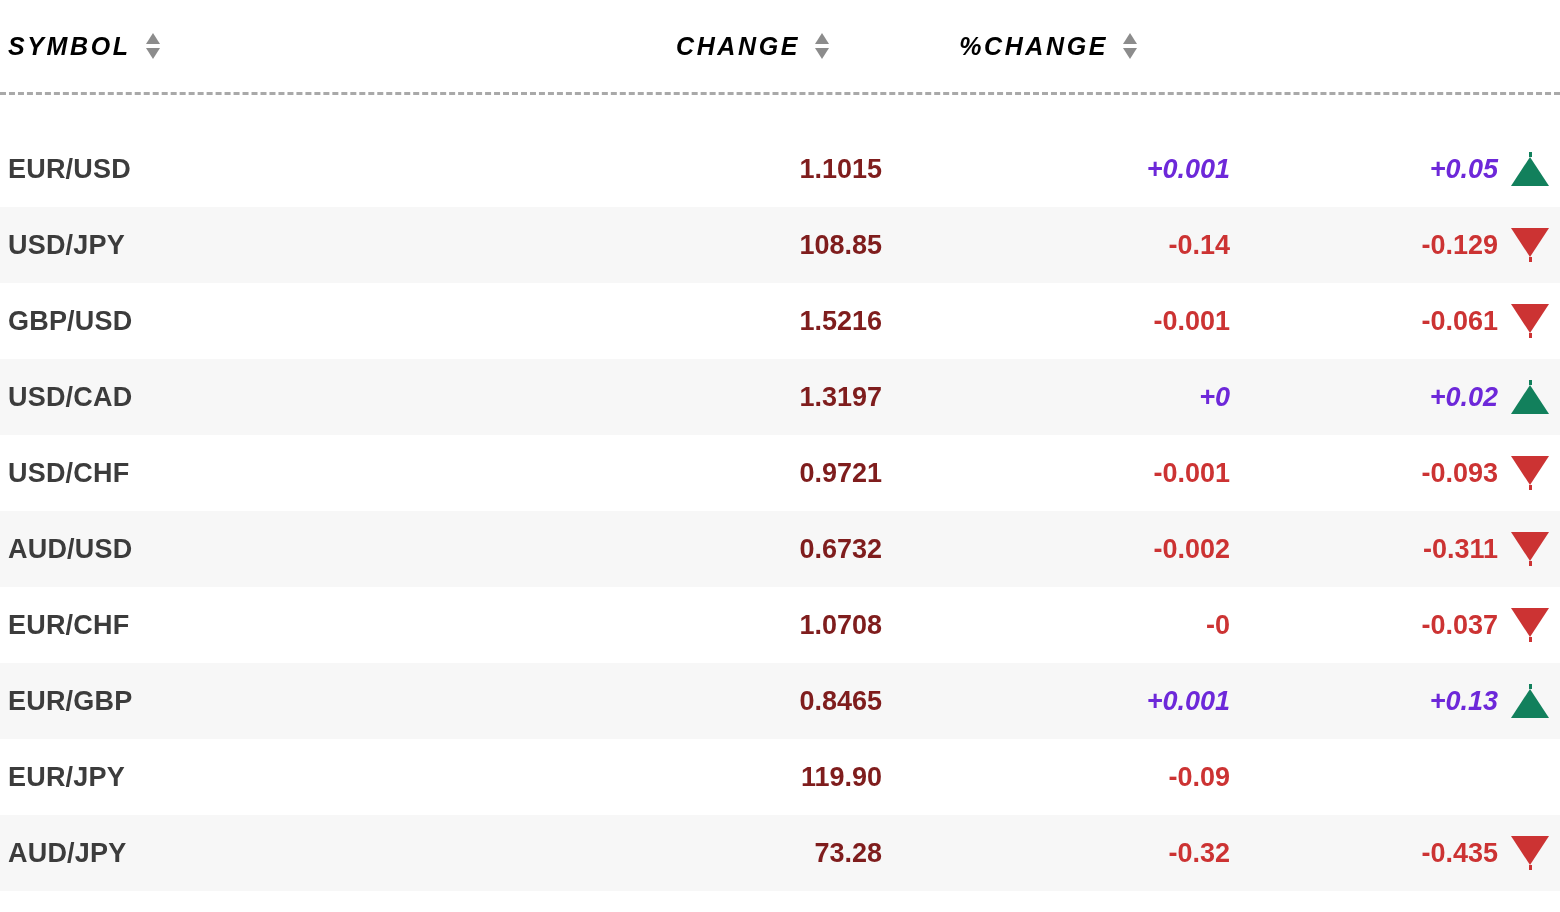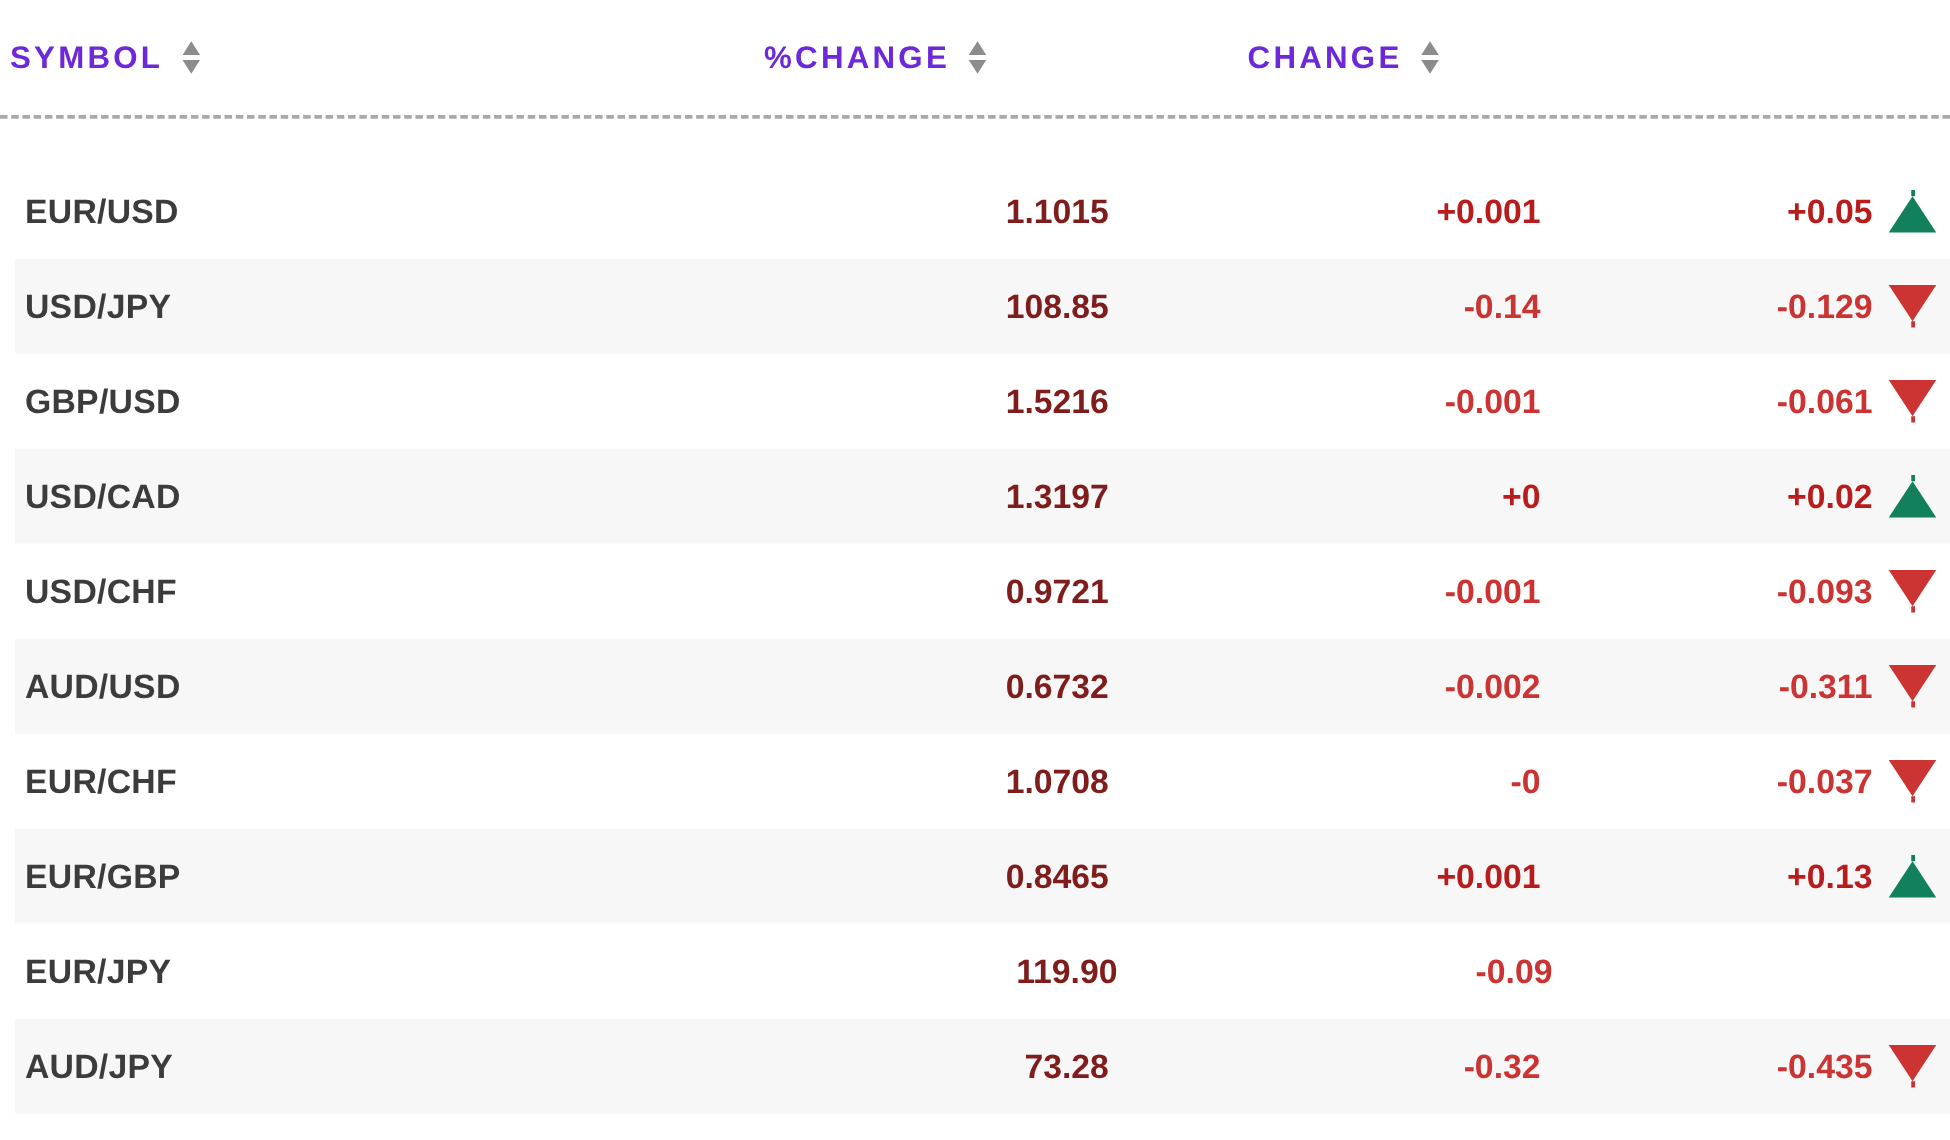--- a/index.html
+++ b/index.html
@@ -16,23 +16,24 @@
     height:92px;
     display:flex;
     align-items:center;
   }
   .th {
     display:flex;
     align-items:center;
     font-size:25px;
     font-weight:700;
     letter-spacing:2.6px;
-    color:#6d28d9;
+    color:#000000;
     text-transform:uppercase;
     white-space:nowrap;
+    font-style:italic;
   }
   .th-label { display:inline-block; }
   .col-symbol  { width:490px; padding-left:8px; justify-content:flex-start; }
   .col-price   { width:400px; justify-content:flex-end; padding-right:8px; }
   .col-change  { width:348px; justify-content:flex-end; padding-right:8px; }
   .col-pchange { width:322px; justify-content:flex-end; padding-right:22px; }
 
   .sort-icon {
     display:inline-flex;
     flex-direction:column;
@@ -58,21 +59,20 @@
     margin:0;
   }
 
   
   .tbody { padding-top:36px; }
   .row {
     display:flex;
     align-items:center;
     height:76px;
     background:#ffffff;
-    margin-left:12px;
   }
   .row.alt { background:#f7f7f7; }
 
   .cell { display:flex; align-items:center; font-weight:700; white-space:nowrap; }
   .cell-symbol {
     width:490px; padding-left:8px;
     justify-content:flex-start;
     font-size:27px;
     color:#3c3c3c;
     letter-spacing:0.2px;
@@ -88,21 +88,21 @@
     justify-content:flex-end;
     font-size:27px;
   }
   .cell-pchange {
     width:322px; padding-right:10px;
     justify-content:flex-end;
     font-size:27px;
   }
   .pchange-val { display:inline-block; }
 
-  .up-pos   { color:#b91c1c; }
+  .up-pos   { color:#6d28d9;font-style:italic; }
   .down-neg { color:#cc3333; }
 
   .dir-icon {
     display:inline-flex;
     flex-direction:column;
     align-items:center;
     width:40px;
     margin-left:12px;
     flex:0 0 auto;
   }
@@ -128,34 +128,34 @@
 <div class="quote-table">
 
   <div class="thead">
     <div class="th col-symbol">
       <span class="th-label">SYMBOL</span>
       <span class="sort-icon">
         <span class="up"></span>
         <span class="down"></span>
       </span>
     </div>
+    <div class="th col-change">
+      <span class="th-label">CHANGE</span>
+      <span class="sort-icon">
+        <span class="up"></span>
+        <span class="down"></span>
+      </span>
+    </div>
     <div class="th col-pchange">
       <span class="th-label">%CHANGE</span>
       <span class="sort-icon">
         <span class="up"></span>
         <span class="down"></span>
       </span>
     </div>
-    <div class="th col-change">
-      <span class="th-label">CHANGE</span>
-      <span class="sort-icon">
-        <span class="up"></span>
-        <span class="down"></span>
-      </span>
-    </div>
   </div>
 
   <div class="divider"></div>
 
   <div class="tbody" id="tbody">
       <div class="row">
         <div class="cell cell-symbol">EUR/USD</div>
         <div class="cell cell-price">1.1015</div>
         <div class="cell cell-change up-pos">+0.001</div>
         <div class="cell cell-pchange up-pos">

